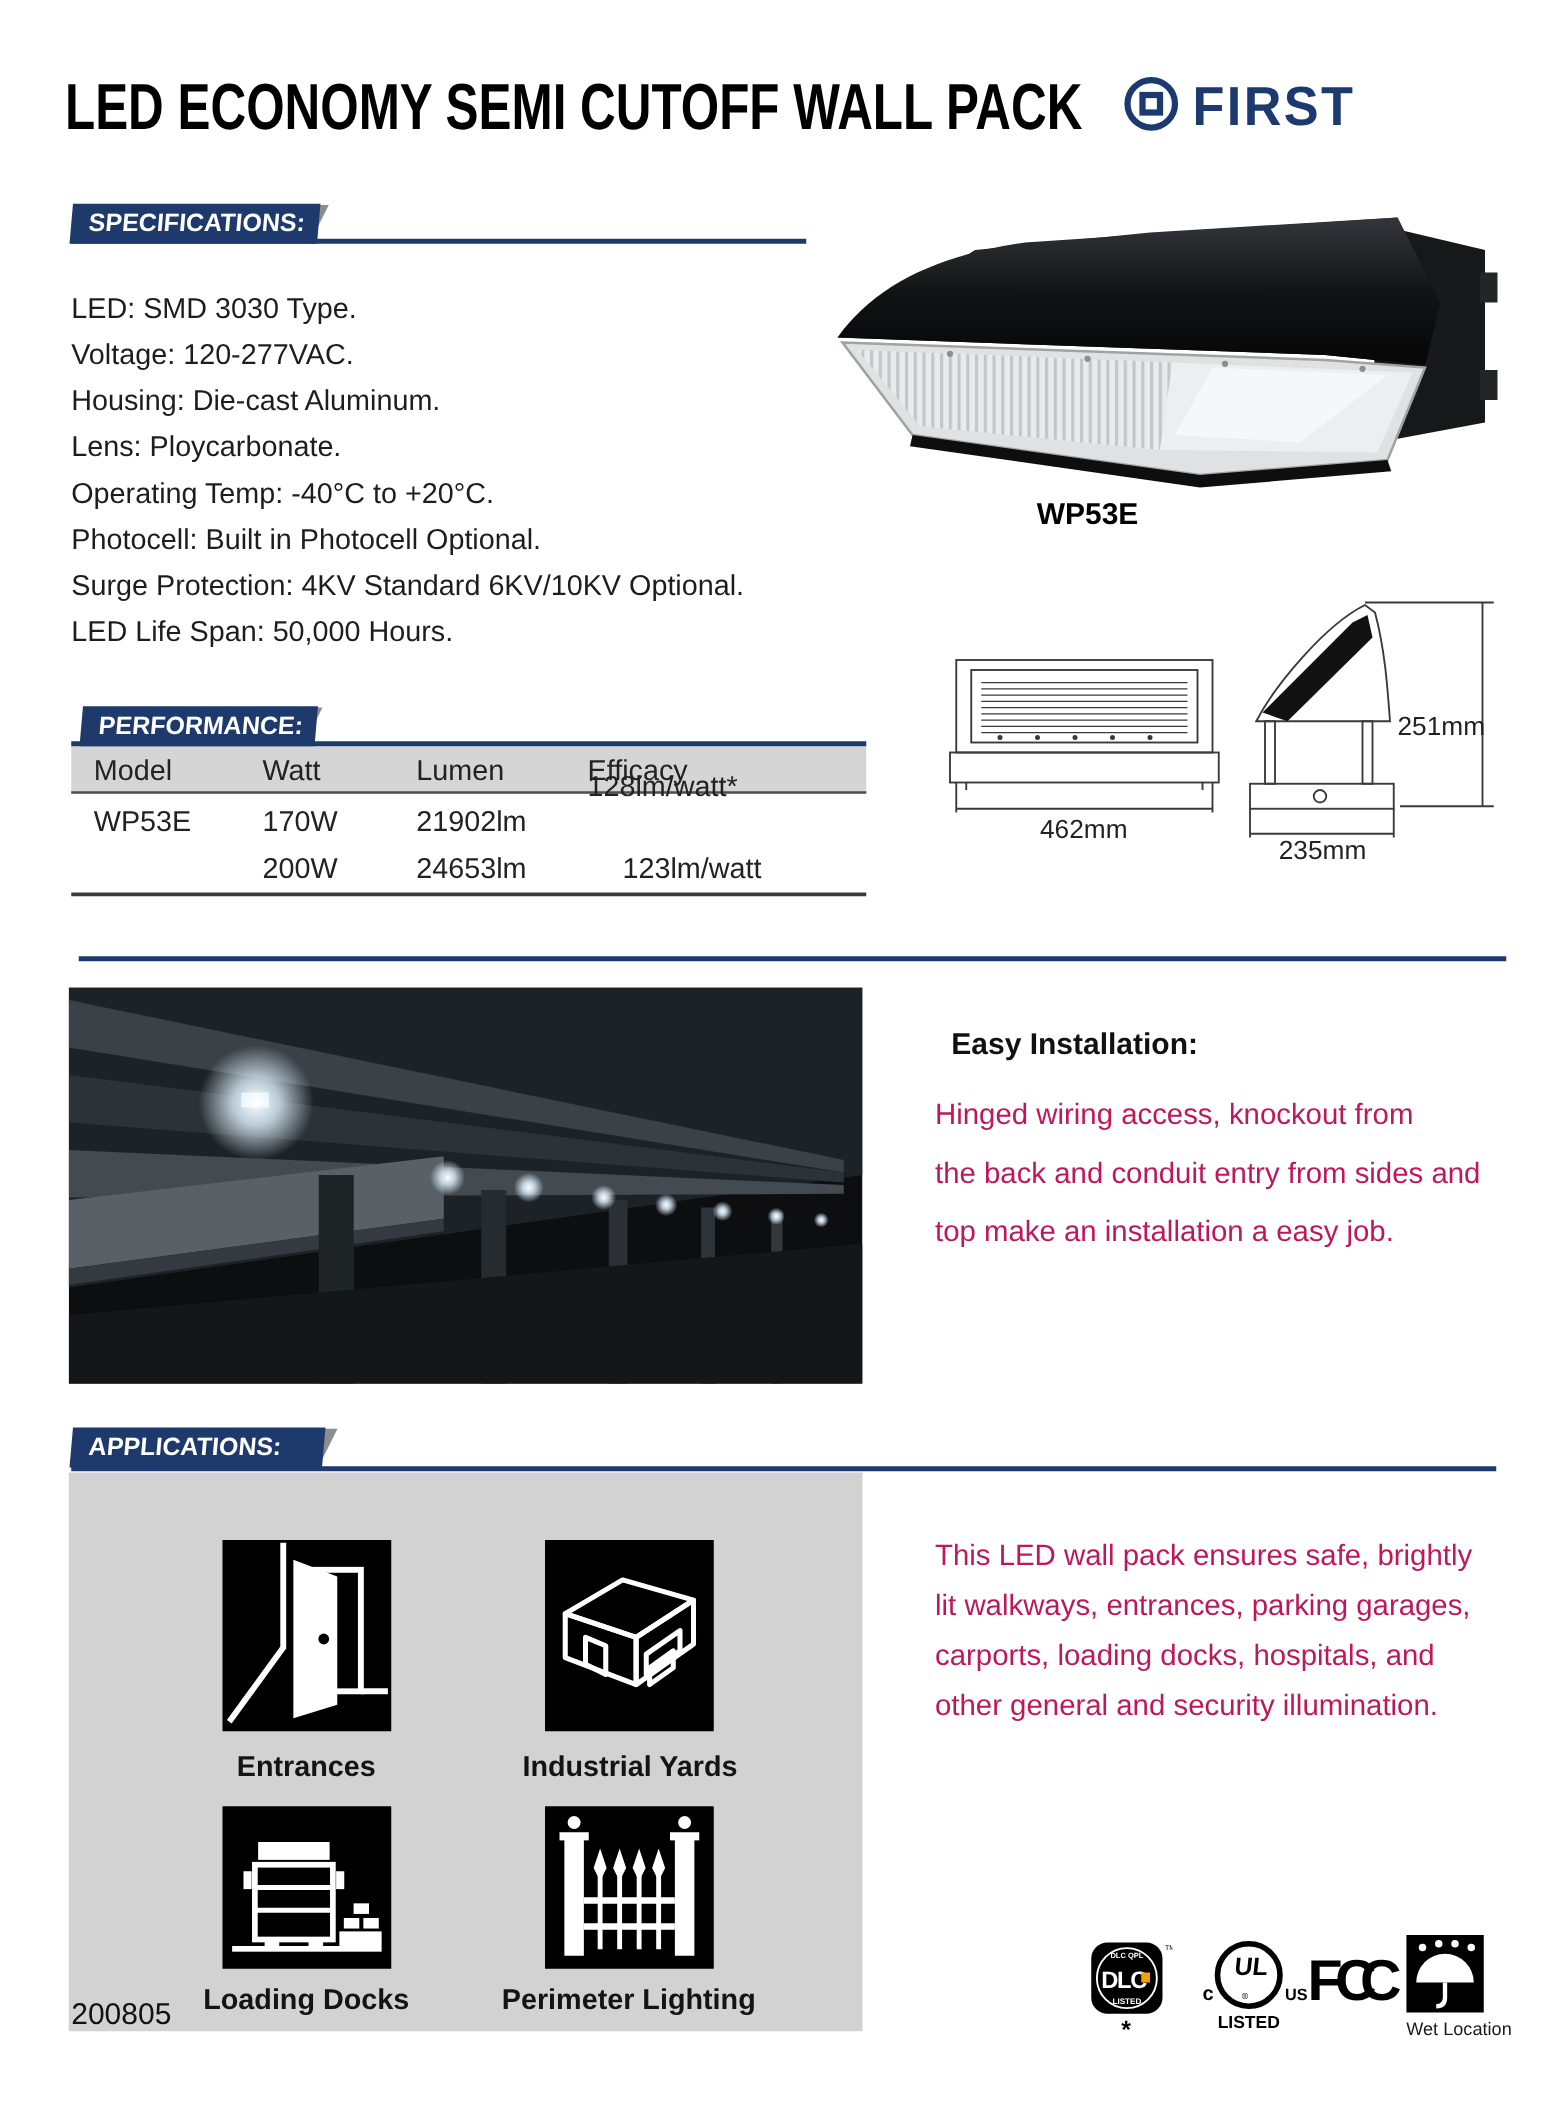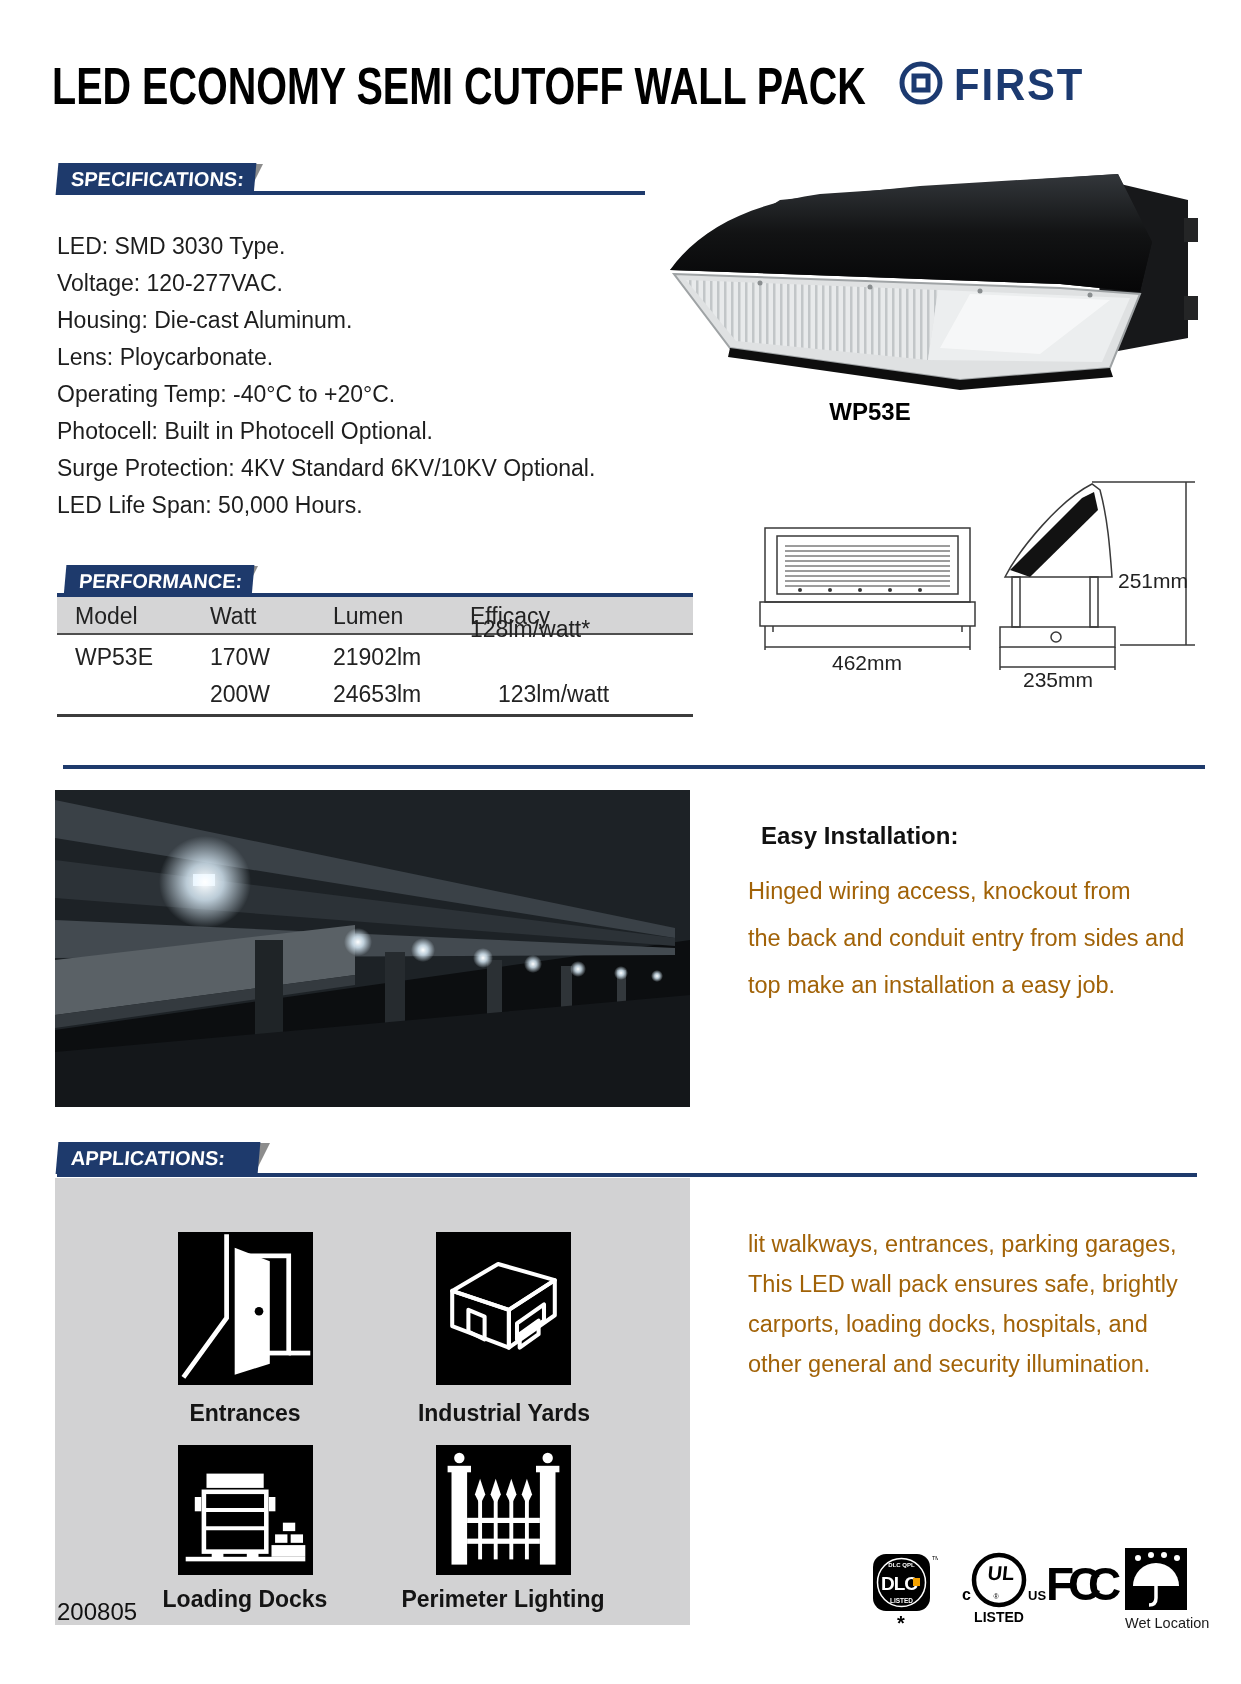--- a/index.html
+++ b/index.html
@@ -26,21 +26,21 @@
 
   
   .tbl-head{left:57px;top:597px;width:636px;height:36px;background:#d5d5d6;border-bottom:2px solid #4f4f4f;}
   .cell{position:absolute;font-size:23px;color:#222;white-space:nowrap;}
   .tbl-bottom{left:57px;top:714px;width:636px;height:3px;background:#3c3c3c;}
 
   .divider{left:63px;top:765px;width:1142px;height:4px;background:#1e3a6c;}
 
   
   .rh{left:761px;font-weight:bold;font-size:24px;color:#111;}
-  .rtext{left:748px;width:460px;font-size:23.5px;color:#a16207;}
+  .rtext{left:748px;width:460px;font-size:23.5px;color:#be185d;}
 
   
   .gray-panel{left:55px;top:1178px;width:635px;height:447px;background:#d2d2d3;}
   .tile{position:absolute;width:135px;background:#000;}
   .tile svg{display:block;width:100%;height:100%;}
   .tile-label{position:absolute;width:220px;text-align:center;font-size:23px;font-weight:bold;color:#141414;}
 
   .footer-code{left:57px;top:1598px;font-size:24px;color:#111;}
 
   .model-label{left:800px;top:398px;width:140px;text-align:center;font-size:24px;font-weight:bold;color:#000;}
@@ -316,22 +316,22 @@
         <polygon points="32,26 36,38 32,46 28,38"></polygon>
         <polygon points="44,26 48,38 44,46 40,38"></polygon>
         <polygon points="56,26 60,38 56,46 52,38"></polygon>
         <polygon points="68,26 72,38 68,46 64,38"></polygon>
       </g>
     </svg>
   </div>
   <div class="tile-label" style="left:393px;top:1586px;">Perimeter Lighting</div>
 
   <div class="abs rtext" style="top:1224px;line-height:40px;width:470px;">
+    <div>This LED wall pack ensures safe, brightly</div>
     <div>lit walkways, entrances, parking garages,</div>
-    <div>This LED wall pack ensures safe, brightly</div>
     <div>carports, loading docks, hospitals, and</div>
     <div>other general and security illumination.</div>
   </div>
 
   <div class="abs" style="left:872px;top:1552px;text-align:right;">
     <svg width="66" height="84" viewBox="0 0 66 84">
       <rect x="1" y="2" width="57" height="57" rx="13" fill="#000"></rect>
       <circle cx="29.5" cy="30.5" r="24" fill="none" stroke="#fff" stroke-width="1.5"></circle>
       <text x="29.5" y="14.5" text-anchor="middle" font-size="6" fill="#fff" font-weight="bold" font-family="Liberation Sans,sans-serif">DLC QPL</text>
       <text x="27" y="38" text-anchor="middle" font-size="19" fill="#fff" font-weight="bold" letter-spacing="-1" font-family="Liberation Sans,sans-serif">DLC</text>

